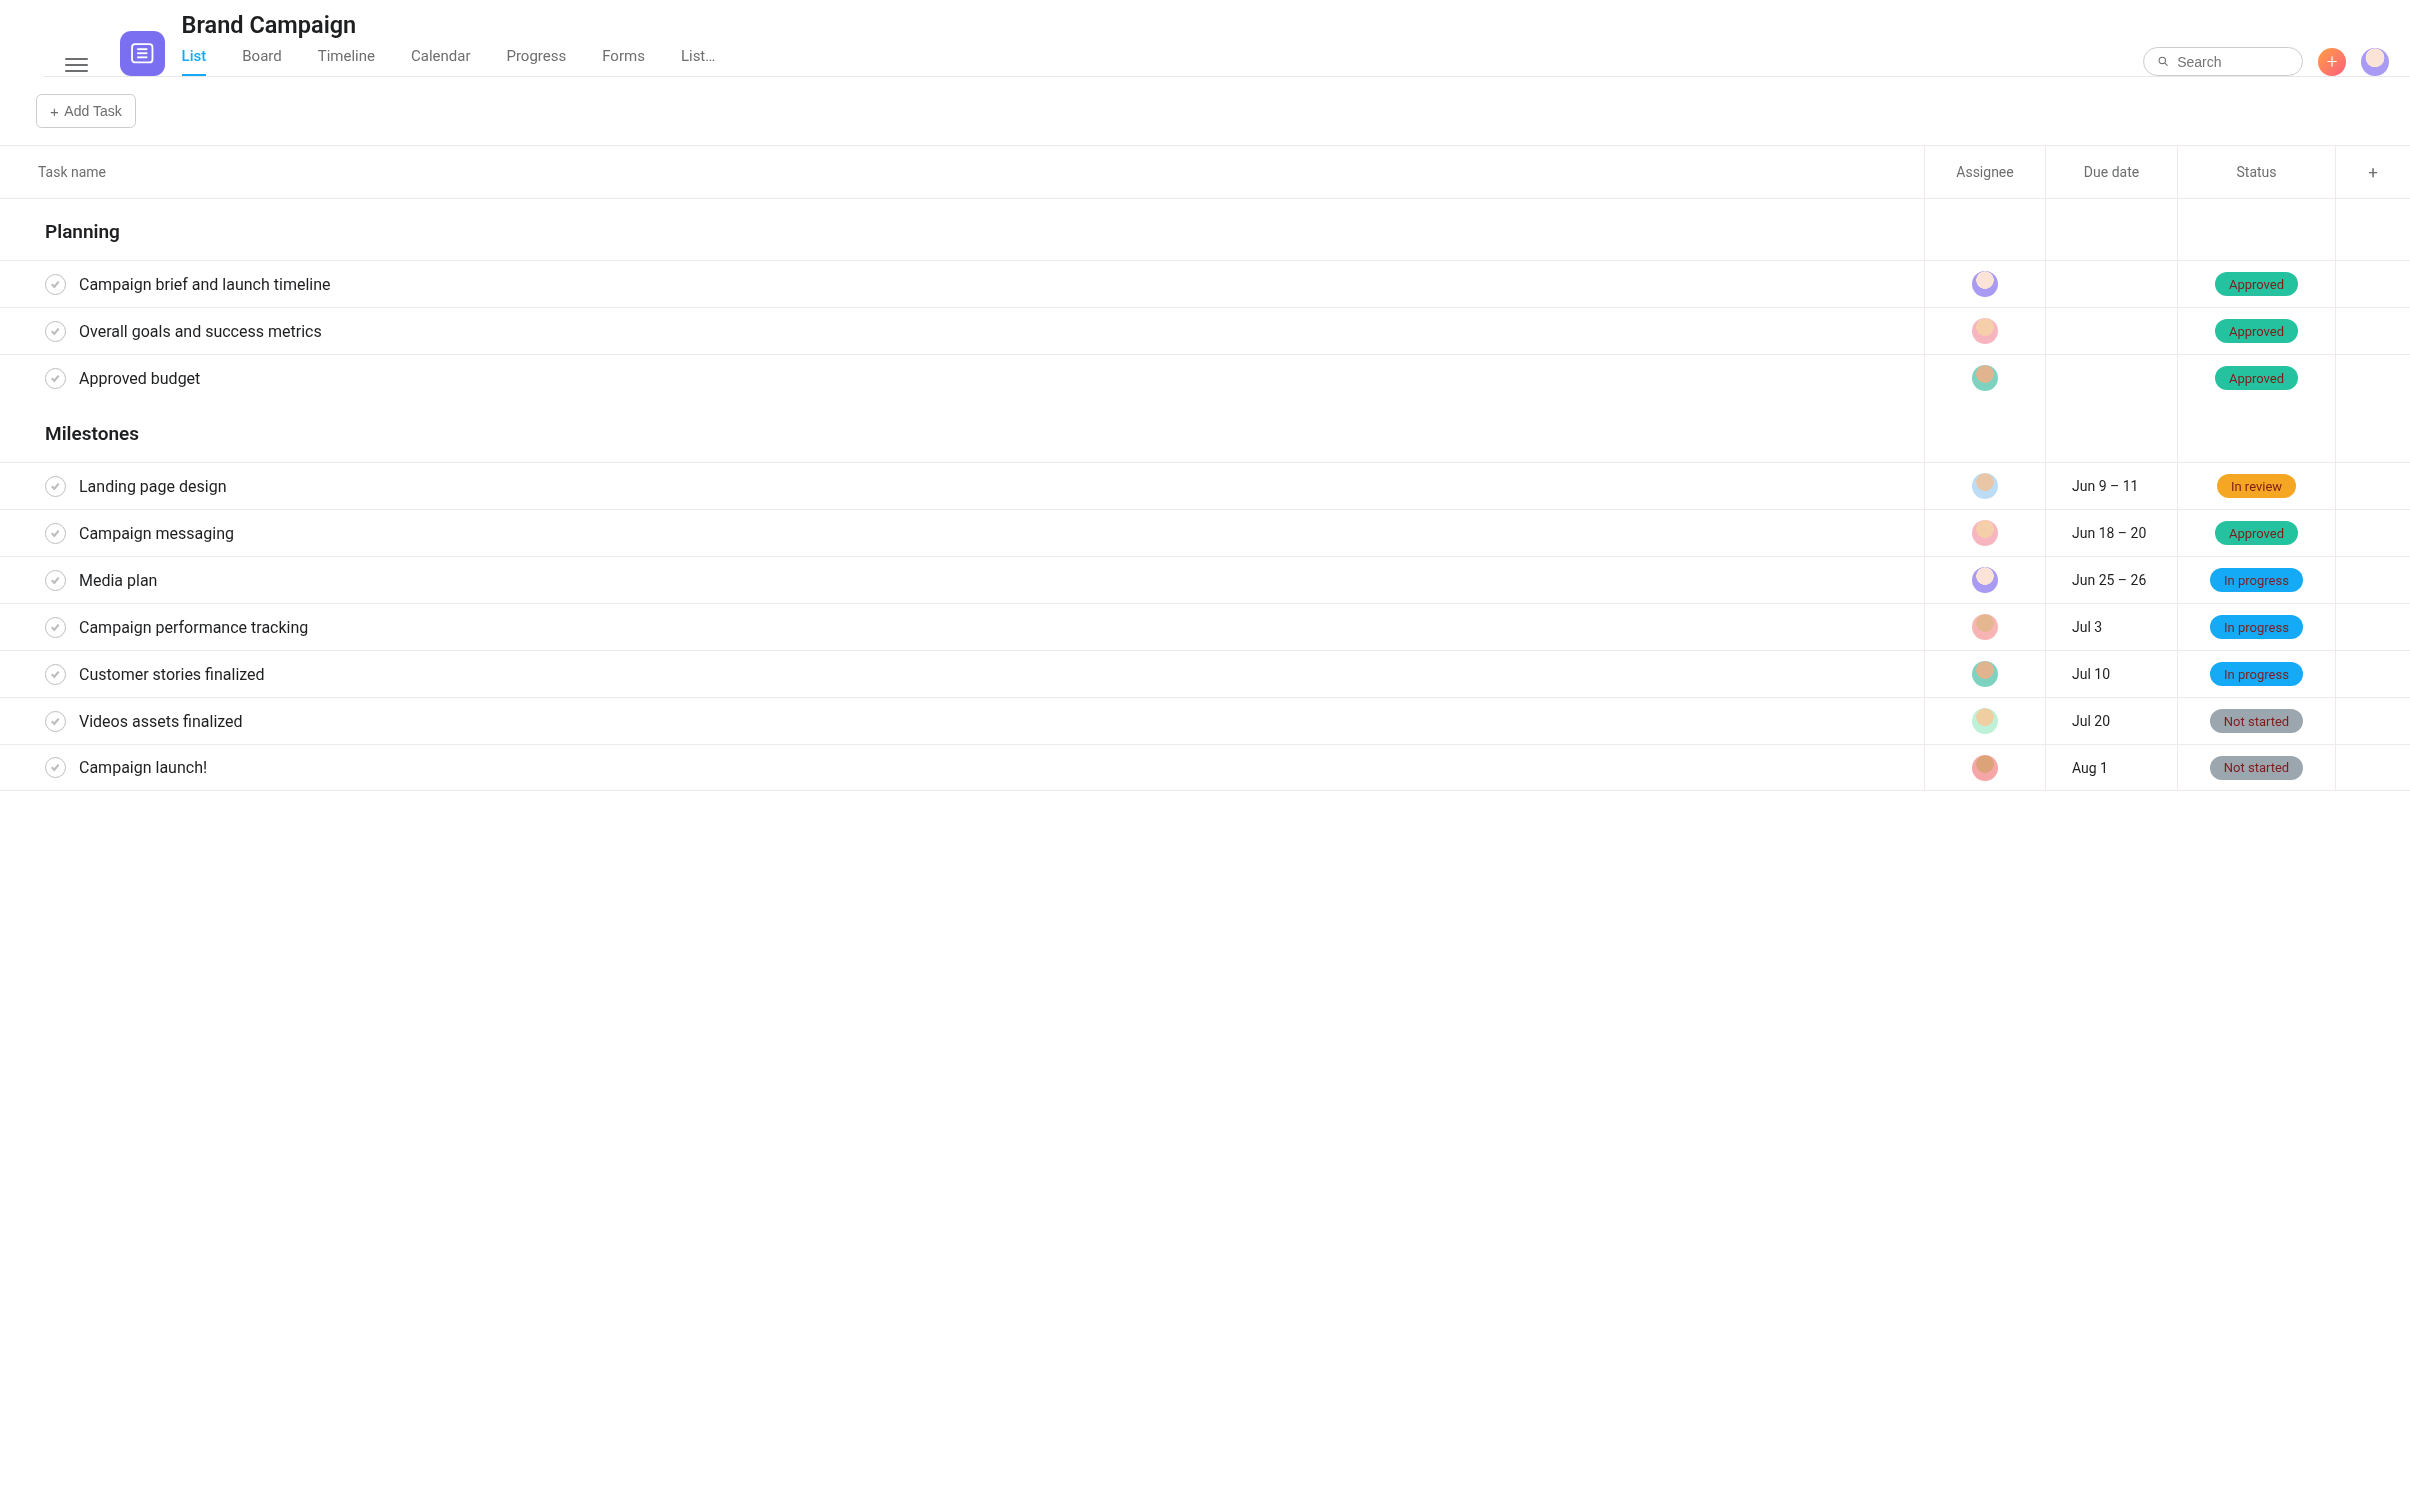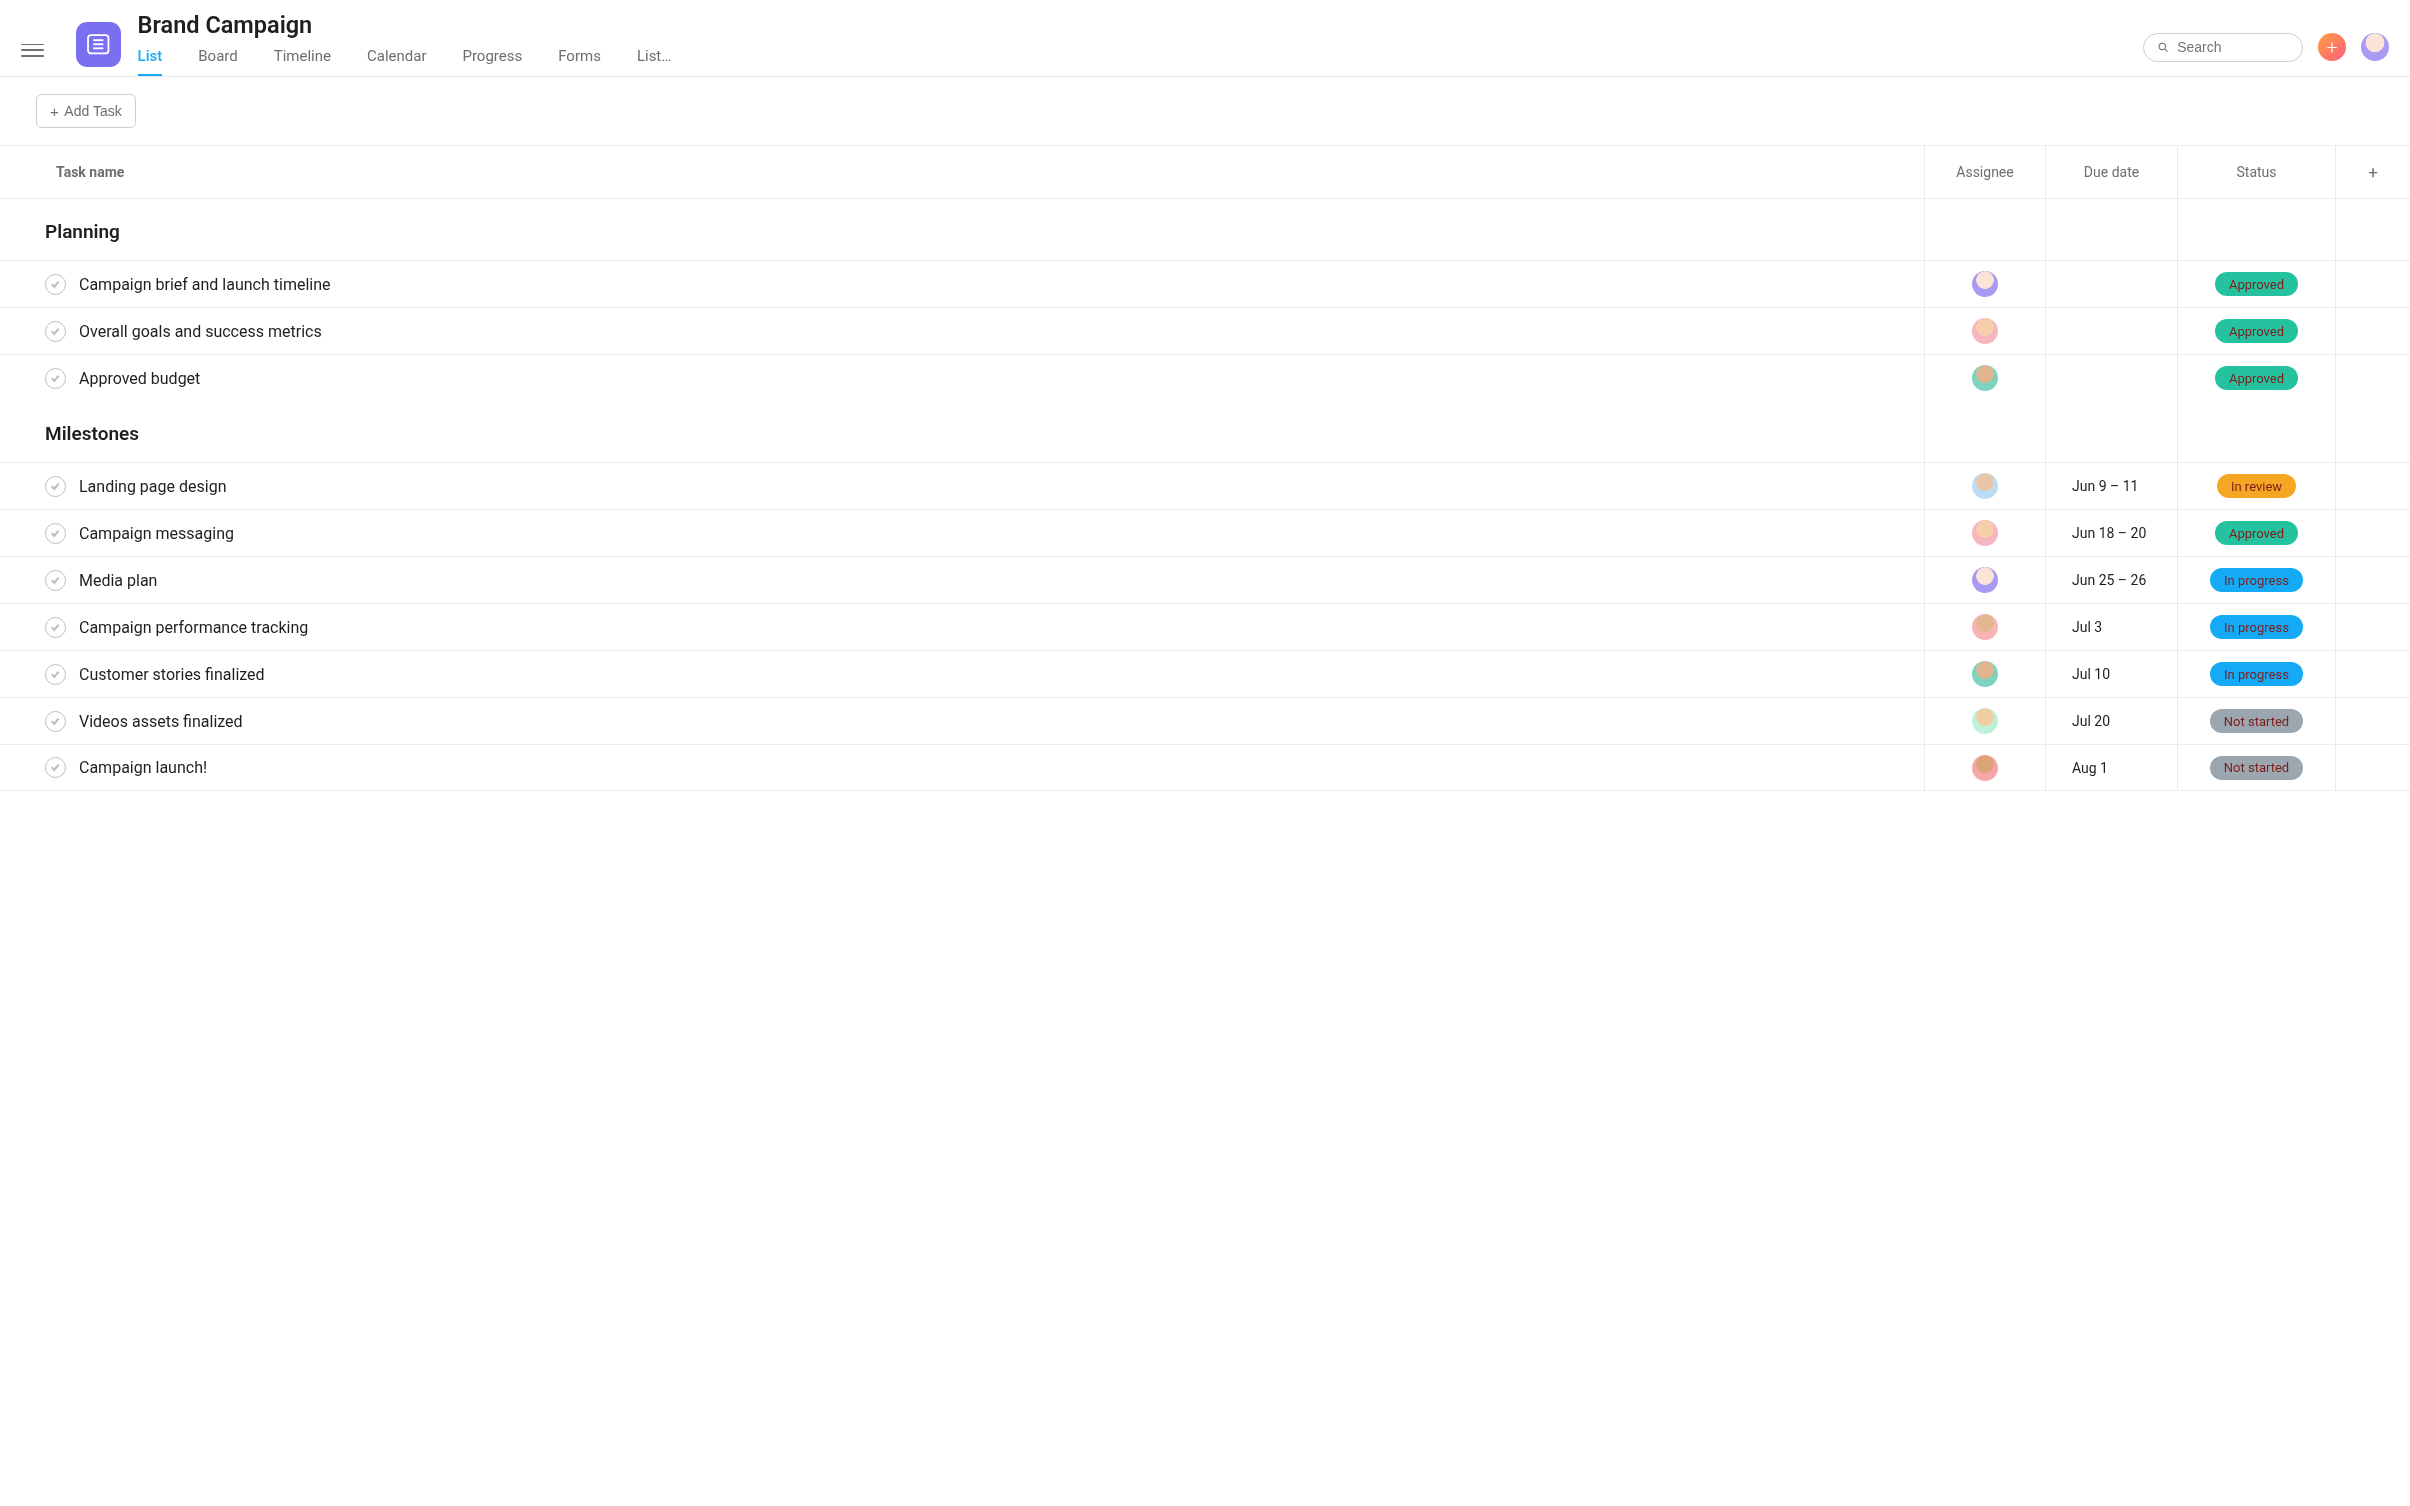--- a/index.html
+++ b/index.html
@@ -4,24 +4,25 @@
 <style>
   * { box-sizing: border-box; margin: 0; padding: 0; }
   body {
     font-family: -apple-system, BlinkMacSystemFont, "Segoe UI", Roboto, Helvetica, Arial, sans-serif;
     background: #fff;
     color: #1e1f21;
     font-size: 13px;
   }
   .topbar {
     display: flex;
-    align-items: center;
+    align-items: flex-end;
     padding: 11.3px 21px 0 21px;
     border-bottom: 0.9px solid #e8e8e9;
     position: relative;
+    margin-left: 44px;
   }
   .hamburger {
     width: 22.6px; height: 22.6px;
     display: flex; flex-direction: column; justify-content: center; gap: 3.8px;
     margin-top: 13px;
     cursor: pointer;
   }
   .hamburger span { height: 1.9px; background: #6d6e6f; border-radius: 0.9px; }
   .project-icon {
     width: 45px; height: 45px;
@@ -118,21 +119,21 @@
     display: grid;
     grid-template-columns: 1fr 121px 132px 158px 75px;
     align-items: center;
   }
   .list-header {
     height: 53px;
     border-bottom: 0.9px solid #edeae9;
     color: #6d6e6f;
     font-size: 14px;
   }
-  .list-header .col-task { padding-left: 56px; font-weight: bold; }
+  .list-header .col-task { padding-left: 38px; }
   .col-divider { border-left: 0.9px solid #edeae9; height: 100%; display:flex; align-items:center; justify-content:center; }
   .col-plus { color:#6d6e6f; font-size:17px; cursor:pointer; }
   .section-title {
     font-size: 19px;
     font-weight: 600;
     padding: 21px 0 17px 45px;
   }
   .section-row {
     display: grid;
     grid-template-columns: 1fr 121px 132px 158px 75px;

